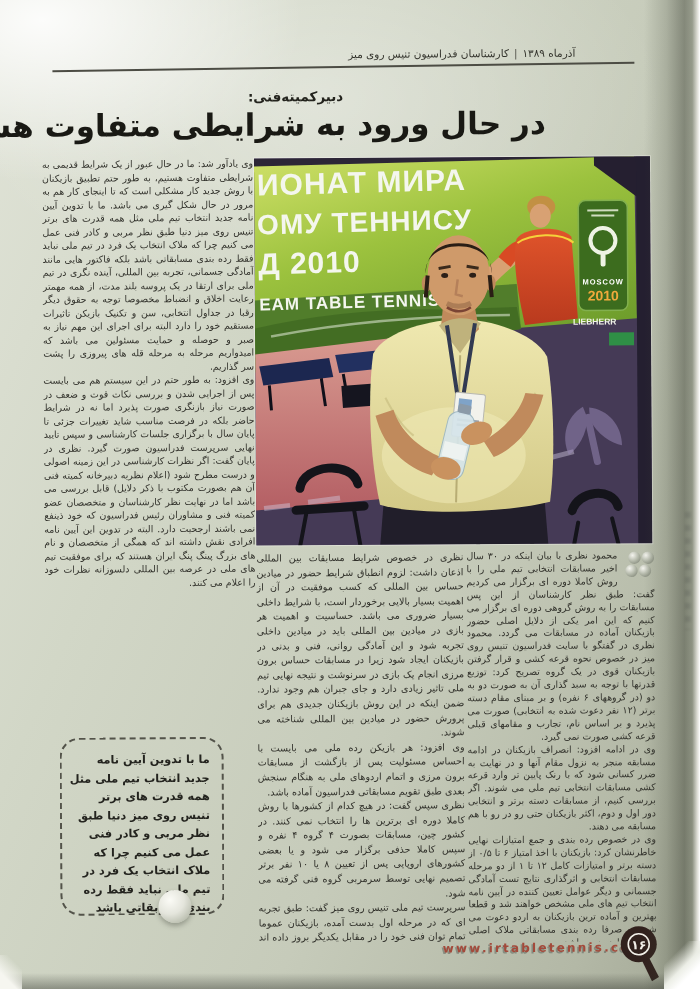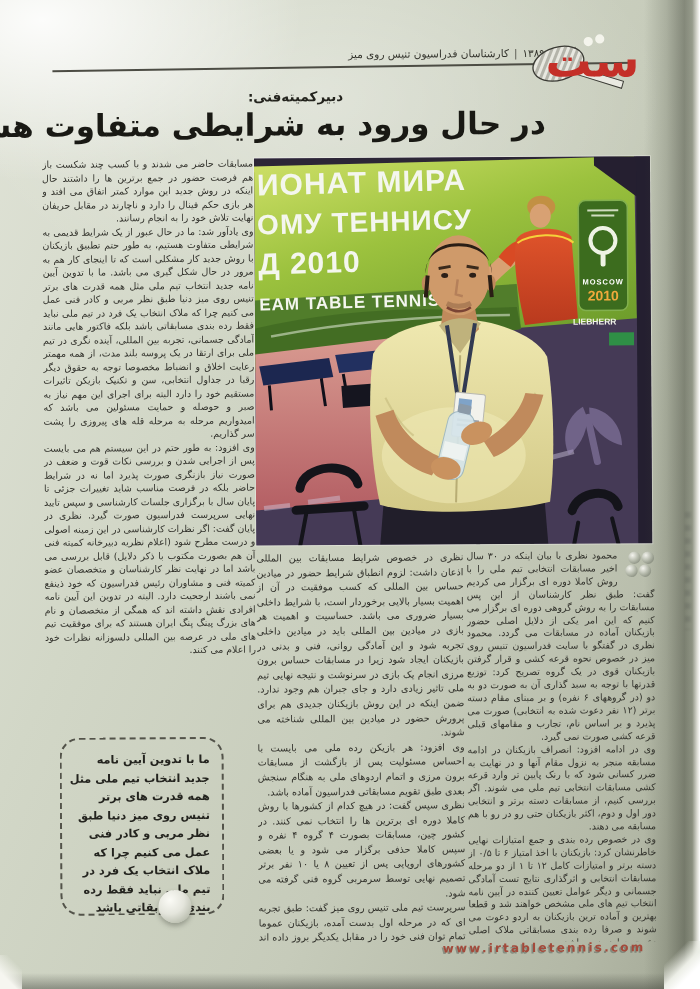--- a/index.html
+++ b/index.html
@@ -72,39 +72,20 @@
 </style>
 </head>
 <body>
 
 <div class="page">
   <div class="tilt">
 
     <div class="rule"></div>
     <div class="mast-info">
       <span>آذرماه ۱۳۸۹</span><span class="sep">|</span><span>کارشناسان فدراسیون تنیس روی میز</span>
-    </div>
-    <div class="logo">
-      <svg width="112" height="66" viewBox="0 0 112 66">
-        <defs>
-          <pattern id="hatch" width="6" height="6" patternUnits="userSpaceOnUse" patternTransform="rotate(38)">
-            <rect width="6" height="6" fill="#e8e8e0"></rect>
-              <rect width="3" height="6" fill="#b4b4aa"></rect>
-          </pattern>
-        </defs>
-        <g>
-          <path d="M46,46 L90,60 L92,53 L50,40 Z" fill="#e9e9e1" stroke="#3a3a34" stroke-width="1"></path>
-          <ellipse cx="27" cy="35" rx="26" ry="16.5" transform="rotate(-16 27 35)" fill="url(#hatch)" stroke="#3a3a34" stroke-width="1.3"></ellipse>
-        </g>
-        <text x="108" y="48" text-anchor="end" font-size="46" font-weight="bold" fill="#c42f28">ست</text>
-        <g>
-          <circle cx="57" cy="13" r="4.6" fill="#f4f4ec"></circle>
-          <circle cx="68.5" cy="10.5" r="4.6" fill="#f4f4ec"></circle>
-        </g>
-      </svg>
     </div>
 
     <div class="head-block">
       <div class="kicker">دبیرکمیته‌فنی:</div>
       <div class="headline">در حال ورود به شرایطی متفاوت هستیم</div>
     </div>
 
     <div class="photo">
       <svg viewBox="0 0 396 387">
         <defs>
@@ -260,31 +241,38 @@
     </div>
 
     <div class="col col-b">
       <p>نظری در خصوص شرایط مسابقات بین المللی اذعان داشت: لزوم انطباق شرایط حضور در میادین حساس بین المللی که کسب موفقیت در آن از اهمیت بسیار بالایی برخوردار است، با شرایط داخلی بسیار ضروری می باشد. حساسیت و اهمیت هر بازی در میادین بین المللی باید در میادین داخلی تجربه شود و این آمادگی روانی، فنی و بدنی در بازیکنان ایجاد شود زیرا در مسابقات حساس برون مرزی انجام یک بازی در سرنوشت و نتیجه نهایی تیم ملی تاثیر زیادی دارد و جای جبران هم وجود ندارد. ضمن اینکه در این روش بازیکنان جدیدی هم برای پرورش حضور در میادین بین المللی شناخته می شوند.</p>
       <p>وی افزود: هر بازیکن رده ملی می بایست با احساس مسئولیت پس از بازگشت از مسابقات برون مرزی و اتمام اردوهای ملی به هنگام سنجش بعدی طبق تقویم مسابقاتی فدراسیون آماده باشد.</p>
       <p>نظری سپس گفت: در هیچ کدام از کشورها با روش کاملا دوره ای برترین ها را انتخاب نمی کنند. در کشور چین، مسابقات بصورت ۴ گروه ۴ نفره و سپس کاملا حذفی برگزار می شود و یا بعضی کشورهای اروپایی پس از تعیین ۸ یا ۱۰ نفر برتر تصمیم نهایی توسط سرمربی گروه فنی گرفته می شود.</p>
       <p>سرپرست تیم ملی تنیس روی میز گفت: طبق تجربه ای که در مرحله اول بدست آمده، بازیکنان عموما تمام توان فنی خود را در مقابل یکدیگر بروز داده اند که این مهم در این مسابقات کاملا مشهود است. در جداول دوره ای کامل که در گذشته برگزار می شد، بازیکنان با خیال راحت در</p>
     </div>
 
     <div class="col col-a">
-      <p>مسابقات حاضر می شدند و با کسب چند شکست باز هم فرصت حضور در جمع برترین ها را داشتند حال اینکه در روش جدید این موارد کمتر اتفاق می افتد و هر بازی حکم فینال را دارد و ناچارند در مقابل حریفان نهایت تلاش خود را به انجام رسانند.</p>
       <p>وی یادآور شد: ما در حال عبور از یک شرایط قدیمی به شرایطی متفاوت هستیم، به طور حتم تطبیق بازیکنان با روش جدید کار مشکلی است که تا اینجای کار هم به مرور در حال شکل گیری می باشد. ما با تدوین آیین نامه جدید انتخاب تیم ملی مثل همه قدرت های برتر تنیس روی میز دنیا طبق نظر مربی و کادر فنی عمل می کنیم چرا که ملاک انتخاب یک فرد در تیم ملی نباید فقط رده بندی مسابقاتی باشد بلکه فاکتور هایی مانند آمادگی جسمانی، تجربه بین المللی، آینده نگری در تیم ملی برای ارتقا در یک پروسه بلند مدت، از همه مهمتر رعایت اخلاق و انضباط مخصوصا توجه به حقوق دیگر رقبا در جداول انتخابی، سن و تکنیک بازیکن تاثیرات مستقیم خود را دارد البته برای اجرای این مهم نیاز به صبر و حوصله و حمایت مسئولین می باشد که امیدواریم مرحله به مرحله قله های پیروزی را پشت سر گذاریم.</p>
       <p>وی افزود: به طور حتم در این سیستم هم می بایست پس از اجرایی شدن و بررسی نکات قوت و ضعف در صورت نیاز بازنگری صورت پذیرد اما نه در شرایط حاضر بلکه در فرصت مناسب شاید تغییرات جزئی تا پایان سال با برگزاری جلسات کارشناسی و سپس تایید نهایی سرپرست فدراسیون صورت گیرد. نظری در پایان گفت: اگر نظرات کارشناسی در این زمینه اصولی و درست مطرح شود (اعلام نظریه دبیرخانه کمیته فنی آن هم بصورت مکتوب با ذکر دلایل) قابل بررسی می باشد اما در نهایت نظر کارشناسان و متخصصان عضو کمیته فنی و مشاوران رئیس فدراسیون که خود ذینفع نمی باشند ارجحیت دارد. البته در تدوین این آیین نامه افرادی نقش داشته اند که همگی از متخصصان و نام های بزرگ پینگ پنگ ایران هستند که برای موفقیت تیم های ملی در عرصه بین المللی دلسوزانه نظرات خود را اعلام می کنند.</p>
     </div>
 
     <div class="pullquote">
       <span>ما با تدوین آیین نامه جدید انتخاب تیم ملی مثل همه قدرت های برتر تنیس روی میز دنیا طبق نظر مربی و کادر فنی عمل می کنیم چرا که ملاک انتخاب یک فرد در تیم ملی نباید فقط رده بندی مسابقاتی باشد</span>
     </div>
     <div class="pq-ball"></div>
 
     <div class="site">www.irtabletennis.com</div>
+    <div class="pagenum">
+      <svg width="46" height="62" viewBox="0 0 46 62">
+        <path d="M29,31 L40,53 L33,57 L23,36 Z" fill="#31211d"></path>
+        <circle cx="20" cy="20" r="18" fill="#31211d"></circle>
+        <circle cx="20" cy="20" r="10.5" fill="none" stroke="#f2efe8" stroke-width="1.6"></circle>
+        <text x="20" y="25" text-anchor="middle" font-size="12.5" font-weight="bold" fill="#f2efe8">۱۶</text>
+      </svg>
+    </div>
 
   </div>
 
   <div class="ghost-strip"></div>
   <div class="edge-right"></div>
   <div class="edge-bottom"></div>
   <div class="curl-br"></div>
   <div class="curl-bl"></div>
 </div>
 

